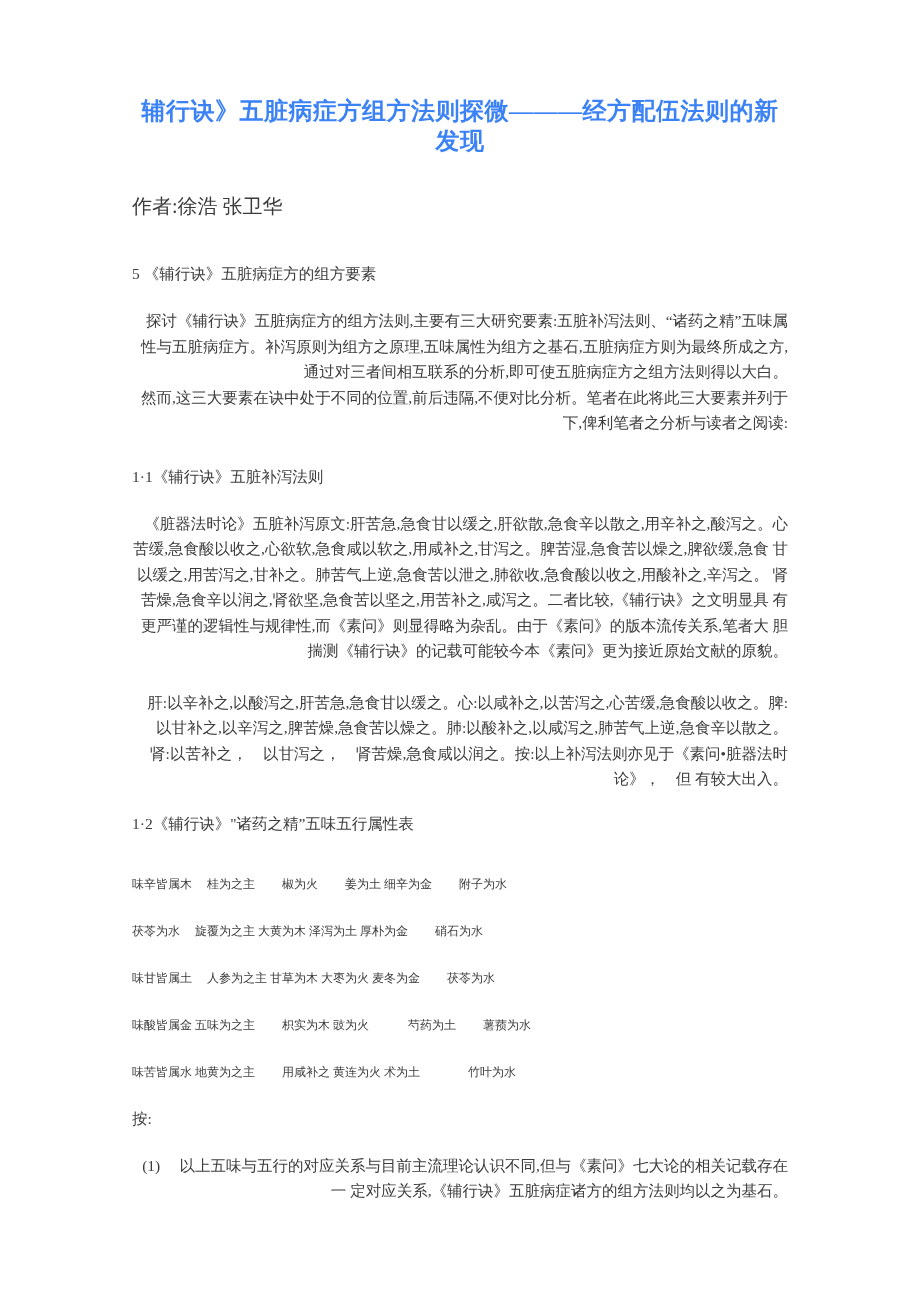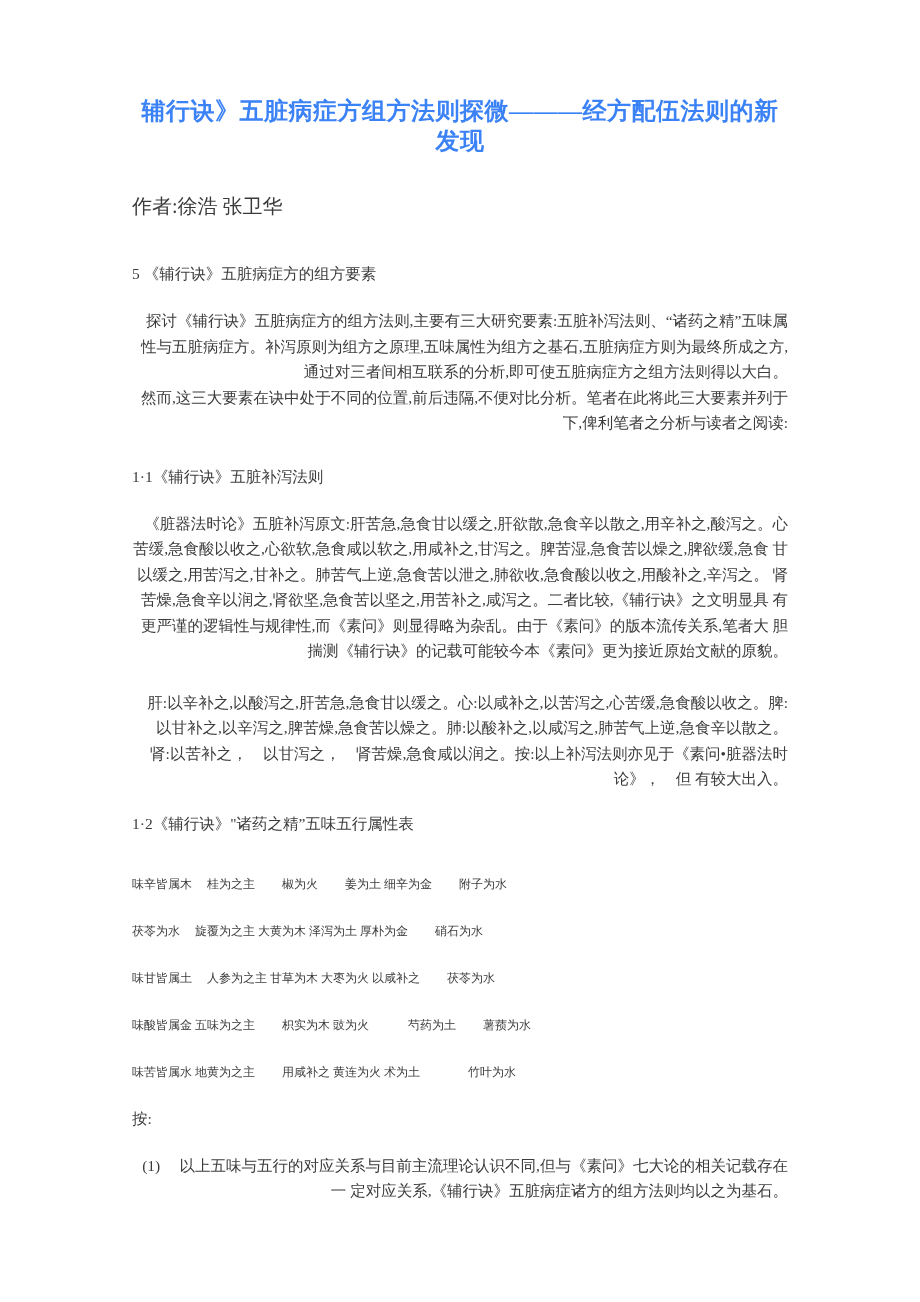--- a/index.html
+++ b/index.html
@@ -99,21 +99,21 @@
   <div class="para p-buxie">肝:以辛补之,以酸泻之,肝苦急,急食甘以缓之。心:以咸补之,以苦泻之,心苦缓,急食酸以收之。脾:
 以甘补之,以辛泻之,脾苦燥,急食苦以燥之。肺:以酸补之,以咸泻之,肺苦气上逆,急食辛以散之。
 肾:以苦补之，　以甘泻之，　肾苦燥,急食咸以润之。按:以上补泻法则亦见于《素问•脏器法时
 论》，　但 有较大出入。</div>
 
   <div class="sec-heading h-sec12">1·2《辅行诀》"诸药之精”五味五行属性表</div>
 
   <div class="flavor-table">
     <div class="flavor-row">味辛皆属木　 桂为之主　　 椒为火　　 姜为土 细辛为金　　 附子为水</div>
     <div class="flavor-row">茯苓为水　 旋覆为之主 大黄为木 泽泻为土 厚朴为金　　 硝石为水</div>
-    <div class="flavor-row">味甘皆属土　 人参为之主 甘草为木 大枣为火 以咸补之　　 茯苓为水</div>
+    <div class="flavor-row">味甘皆属土　 人参为之主 甘草为木 大枣为火 麦冬为金　　 茯苓为水</div>
     <div class="flavor-row">味酸皆属金 五味为之主　　 枳实为木 豉为火　　　 芍药为土　　 薯蓣为水</div>
     <div class="flavor-row">味苦皆属水 地黄为之主　　 用咸补之 黄连为火 术为土　　　　竹叶为水</div>
   </div>
 
   <div class="note-label">按:</div>
 
   <div class="para p-note">(1)　 以上五味与五行的对应关系与目前主流理论认识不同,但与《素问》七大论的相关记载存在
 一 定对应关系,《辅行诀》五脏病症诸方的组方法则均以之为基石。</div>
 
 </div>

